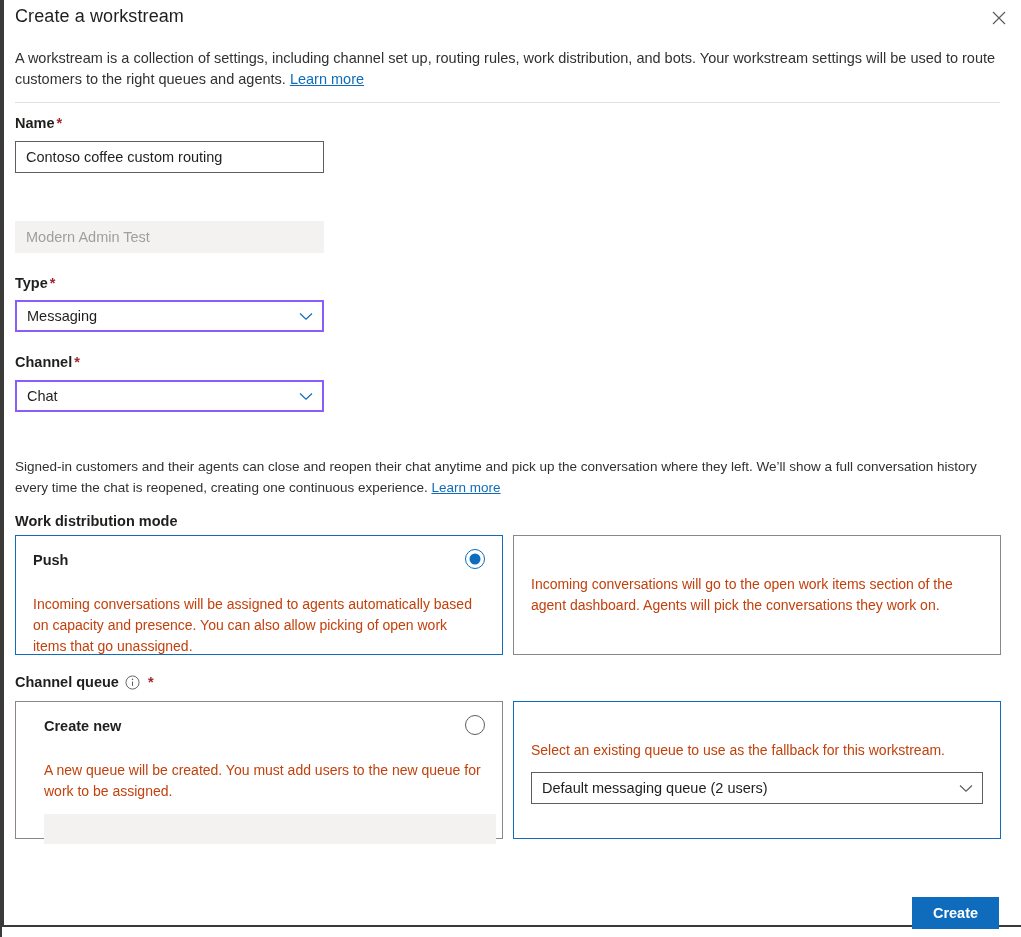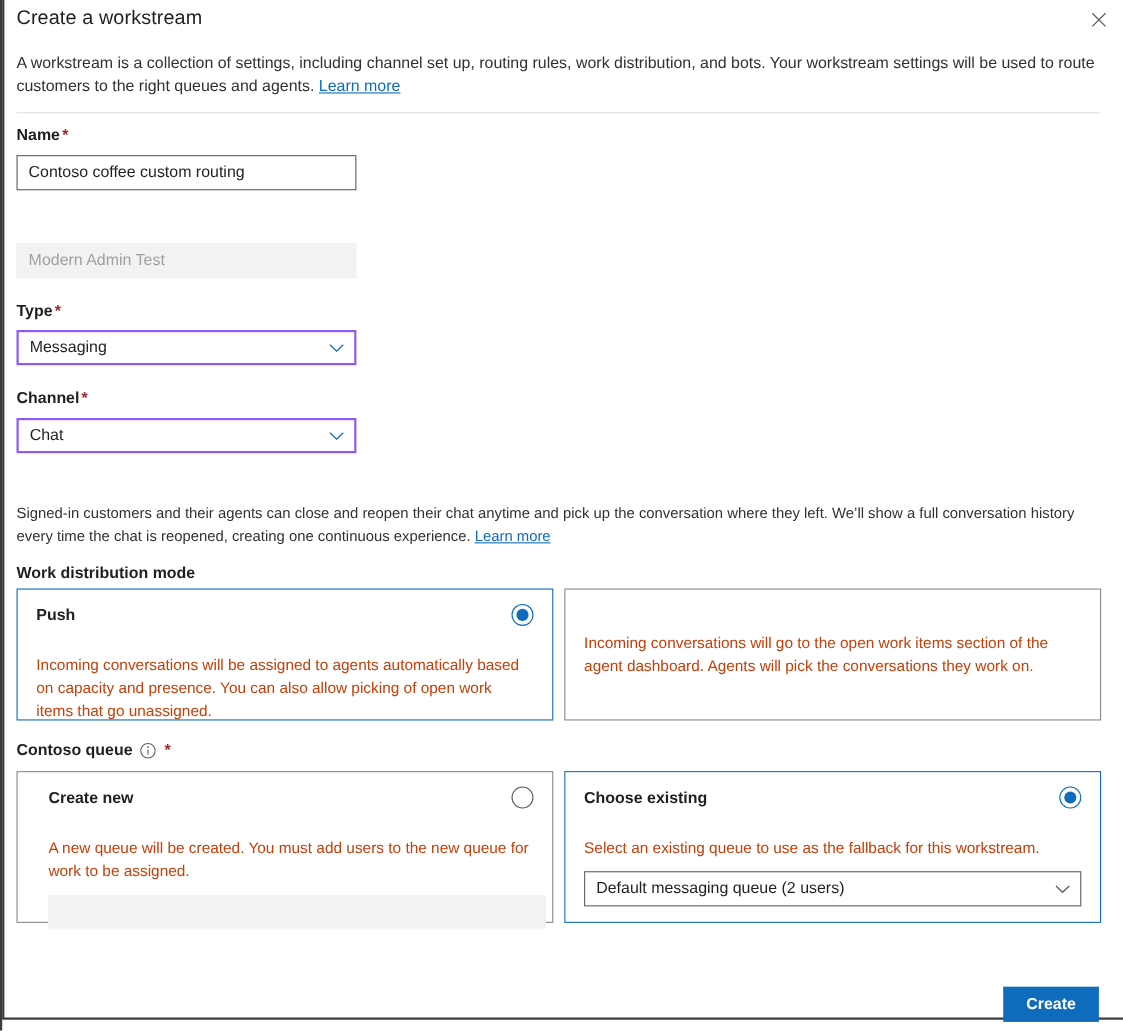--- a/index.html
+++ b/index.html
@@ -374,21 +374,21 @@
       <span class="radio checked"></span>
     </div>
     <div class="card-desc">Incoming conversations will be assigned to agents automatically based on capacity and presence. You can also allow picking of open work items that go unassigned.</div>
   </div>
 
   <div class="card" id="card-pick">
     <div class="card-desc">Incoming conversations will go to the open work items section of the agent dashboard. Agents will pick the conversations they work on.</div>
   </div>
 
   <div class="section-head" id="fbq-head">
-    <span>Contoso queue</span>
+    <span>Channel queue</span>
     <span class="info-icon">
       <svg width="15" height="15" viewBox="0 0 16 16" aria-hidden="true">
         <circle cx="8" cy="8" r="7" stroke="#605e5c" stroke-width="1" fill="none"></circle>
         <circle cx="8" cy="4.6" r="0.85" fill="#605e5c"></circle>
         <path d="M8 7 L8 11.6" stroke="#605e5c" stroke-width="1.1"></path>
       </svg>
     </span>
     <span class="req">*</span>
   </div>
 
@@ -397,24 +397,20 @@
       <div class="card-title">Create new</div>
       <span class="radio"></span>
     </div>
     <div class="card-desc">A new queue will be created. You must add users to the new queue for work to be assigned.</div>
     <div class="card-input" placeholder="">
       <span></span>
     </div>
   </div>
 
   <div class="card selected" id="card-choose">
-    <div class="card-head">
-      <div class="card-title">Choose existing</div>
-      <span class="radio checked"></span>
-    </div>
     <div class="card-desc">Select an existing queue to use as the fallback for this workstream.</div>
     <div class="card-combo">
       <span>Default messaging queue (2 users)</span>
       <span class="chev">
         <svg width="14" height="9" viewBox="0 0 14 9" aria-hidden="true">
           <path d="M1 1.5 L7 7.2 L13 1.5" stroke="#605e5c" stroke-width="1.2" fill="none"></path>
         </svg>
       </span>
     </div>
   </div>

